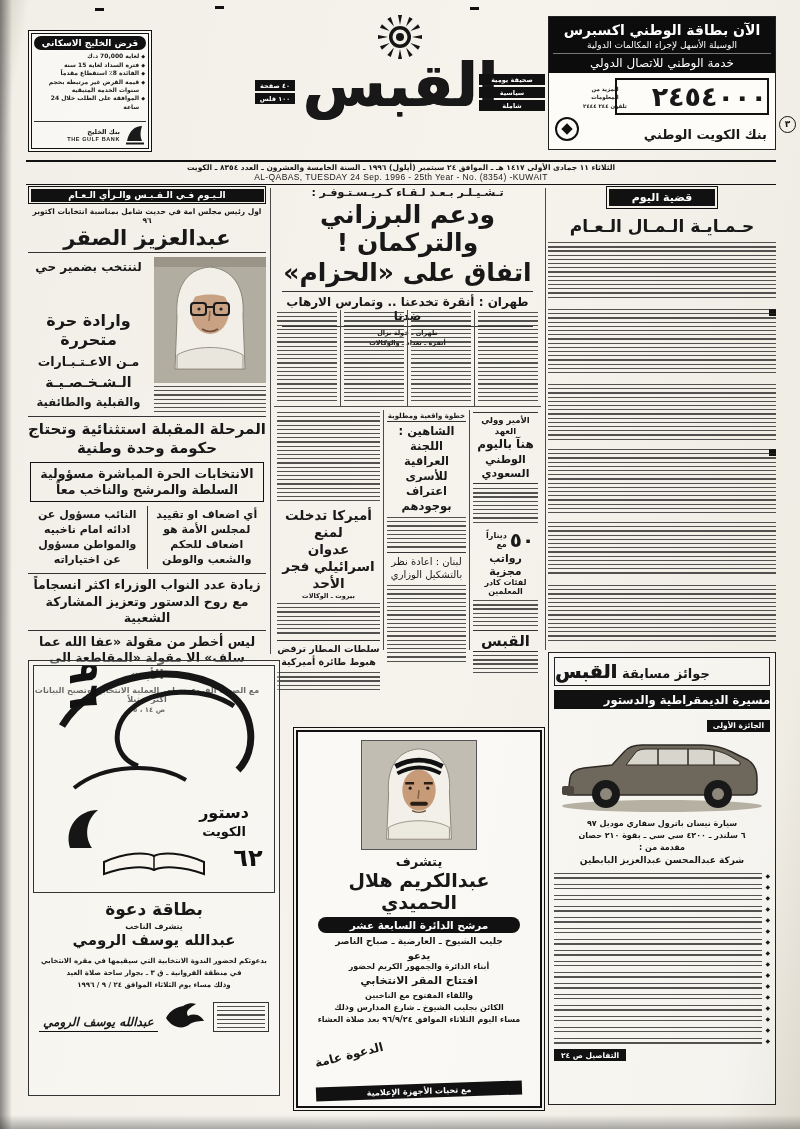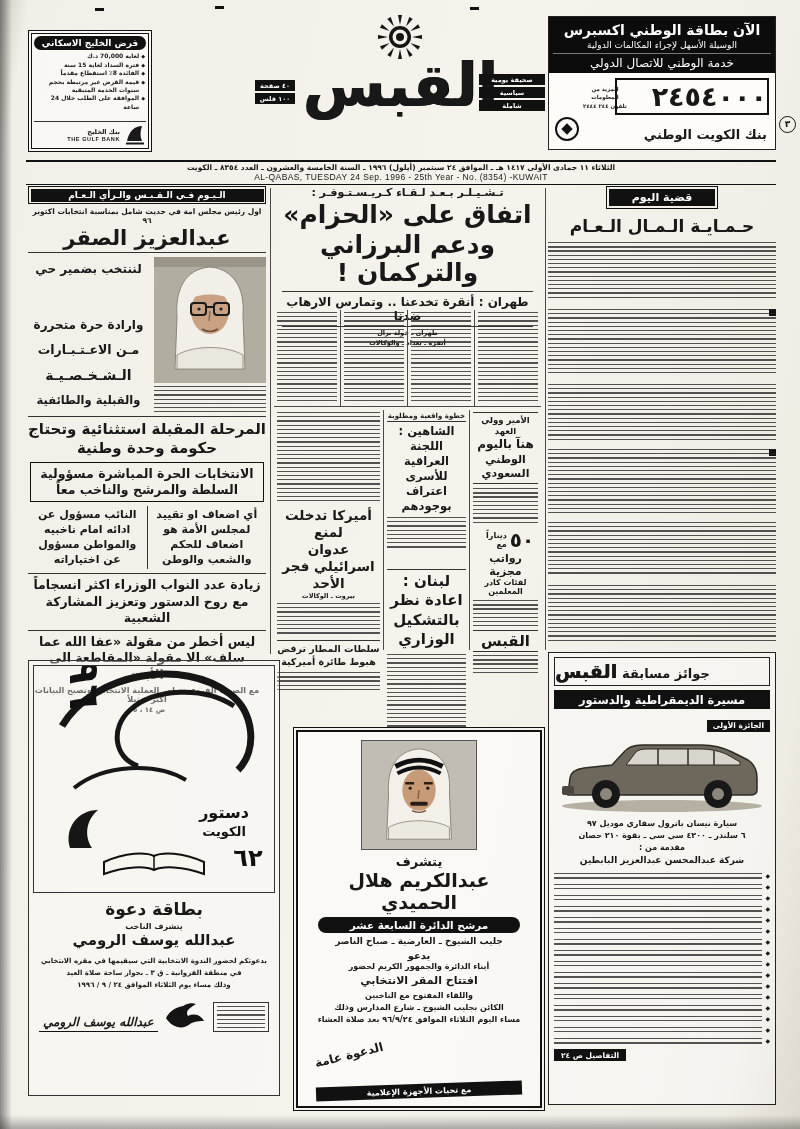--- a/index.html
+++ b/index.html
@@ -60,21 +60,21 @@
   .hr { position:absolute; border-top:1px solid #4a4a4a; }
 
   
   .saqr { left:28px; top:186px; width:238px; }
   .saqr-band { border:1px solid #111; padding:1.5px; }
   .saqr-band-in { background:#111; color:#fff; font-size:9px; font-weight:bold; text-align:center; padding:1.5px 0; }
   .saqr-kicker { font-size:7.5px; font-weight:bold; text-align:center; margin:3px 0 1px; }
   .saqr-name { font-size:21px; font-weight:900; text-align:center; border-bottom:1px solid #333; padding-bottom:2px; margin-bottom:4px; }
   .saqr-row { display:flex; gap:5px; }
   .saqr-quotes { flex:1; text-align:center; font-weight:900; display:flex; flex-direction:column; justify-content:space-around; }
-  .sq1 { font-size:12px; } .sq2 { font-size:12px;margin-top:32px; } .sq3 { font-size:12.5px; } .sq4 { font-size:14px; } .sq5 { font-size:11.5px; }
+  .sq1 { font-size:12px; } .sq2 { font-size:16px;margin-top:32px; } .sq3 { font-size:12.5px; } .sq4 { font-size:14px; } .sq5 { font-size:11.5px; }
   .sep { border-top:1px solid #333; margin:4px 0 3px; }
   .q2 { font-size:15px; font-weight:900; text-align:center; line-height:1.25; }
   .q3 { border:1px solid #111; margin:4px 2px; padding:3px 4px; font-size:12.5px; font-weight:900; text-align:center; line-height:1.3; }
   .q4row { display:flex; }
   .q4row > div { flex:1; font-size:11px; font-weight:900; text-align:center; line-height:1.35; padding:2px 4px; }
   .q4row > div:first-child { border-left:1px solid #333; }
   .q5,.q6 { font-size:12.5px; font-weight:900; text-align:center; line-height:1.3; padding:0 4px; }
   .q7 { font-size:8px; font-weight:bold; text-align:center; margin-top:3px; }
   .pg { font-size:7px; font-weight:bold; text-align:center; margin-top:2px; }
 
@@ -98,21 +98,21 @@
   .amir-l1 { font-size:8.5px; } .amir-l2 { font-size:12px; } .amir-l3 { font-size:11px; }
   .salary { text-align:center; margin-top:4px; }
   .salary-top { display:flex; justify-content:center; align-items:center; gap:3px; }
   .salary-num { font-size:20px; font-weight:900; }
   .salary-word { font-size:8px; font-weight:bold; width:30px; text-align:right; }
   .salary-l2 { font-size:11px; font-weight:900; }
   .salary-l3 { font-size:8px; font-weight:bold; }
   .mini-logo { font-size:15px; font-weight:900; text-align:center; border-top:1px solid #333; border-bottom:1px solid #333; padding:1px 0; margin:4px 0 3px; }
   .sh-kicker { font-size:7px; font-weight:bold; text-align:center; border-bottom:1px solid #333; padding-bottom:1px; }
   .sh-head { font-size:11.5px; font-weight:900; text-align:center; line-height:1.3; margin:2px 0 3px; }
-  .leb { font-size:15px; font-weight:700; text-align:center; border-top:1px solid #333; padding-top:2px; margin-top:20px; line-height:1.3; }
+  .leb { font-size:10px; font-weight:400; text-align:center; border-top:1px solid #333; padding-top:2px; margin-top:3px; line-height:1.3; }
   .am-head { font-size:13.5px; font-weight:900; text-align:center; line-height:1.25; margin:3px 0 1px; }
   .am-by { font-size:6.5px; font-weight:bold; text-align:center; }
   .airport { font-size:9.5px; font-weight:900; text-align:center; border-top:1px solid #333; padding-top:2px; margin-top:3px; line-height:1.35; }
 
   
   .issue { left:548px; top:186px; width:228px; }
   .issue-head { width:112px; margin:0 auto; border:1px solid #111; padding:2px; }
   .issue-chip { background:#111; color:#fff; font-size:11px; font-weight:bold; text-align:center; padding:2px 0; }
   .issue-title { font-size:17px; font-weight:900; text-align:center; margin:7px 0 6px; }
   .issue-p { position:relative; margin-bottom:9px; }
@@ -142,21 +142,21 @@
   .hm-invite .big { font-size:11px; font-weight:900; display:block; }
   .hm-invite span { display:block; }
   .hm-stamp { position:absolute; left:16px; bottom:44px; transform:rotate(-14deg); font-size:12px; font-weight:900; }
   .hm-footer { position:absolute; bottom:8px; left:18px; right:18px; background:#111; color:#fff; font-size:8px; font-weight:bold; padding:2.5px 0; transform:rotate(-2deg); }
 
   
   .contest { left:548px; top:652px; width:228px; height:453px; border:1px solid #222; padding:4px 5px; background:rgba(255,255,255,.4); }
   .ct-head { border:1px solid #222; text-align:left; padding:2px 0 3px; }
   .ct-prefix { font-size:13px; font-weight:bold; }
   .ct-logo { font-size:19px; font-weight:900; text-shadow:.5px 0 0 #111; }
-  .ct-bar { background:#111; color:#fff; font-size:11.5px; font-weight:900; text-align:center; padding:2.5px 0; margin-top:4px; }
+  .ct-bar { background:#111; color:#fff; font-size:11.5px; font-weight:900; text-align:right; padding:2.5px 0; margin-top:4px; }
   .ct-prize { margin-top:4px; }
   .ct-prize-chip { display:inline-block; background:#111; color:#fff; font-size:7.5px; font-weight:bold; padding:1.5px 6px; }
   .ct-desc { font-size:8px; font-weight:bold; text-align:center; line-height:1.5; margin-top:2px; }
   .ct-desc .co { font-size:9px; font-weight:900; }
   .ct-list { margin-top:5px; display:flex; flex-direction:column; gap:4.5px; }
   .ct-item { display:flex; align-items:center; gap:3px; }
   .ct-blt { font-size:6px; line-height:1; }
   .ct-item .tx { flex:1; height:6.5px; }
   .ct-details { background:#111; color:#fff; font-size:7.5px; font-weight:bold; padding:1.5px 7px; width:max-content; margin:5px auto 0 0; }
 </style>
@@ -312,22 +312,22 @@
     <div class="sep"></div>
     <div class="q5">زيادة عدد النواب الوزراء اكثر انسجاماً مع روح الدستور وتعزيز المشاركة الشعبية</div>
     <div class="sep"></div>
     <div class="q6">ليس أخطر من مقولة «عفا الله عما سلف» الا مقولة «المقاطعة الى الأبد»</div>
     <div class="q7">مع الصوت الفردي تتطور العملية الانتخابية وتصبح البيانات اكثر تمثيلاً</div>
     <div class="pg">ص ١٤ ، ١٥</div>
   </div>
 
   <div class="abs lead">
     <div class="lead-kicker">تـشـيـلـر بـعـد لـقـاء كـريـسـتـوفـر :</div>
+    <div class="lead-h1">ودعم البرزاني والتركمان !</div>
     <div class="lead-h1">اتفاق على «الحزام»</div>
-    <div class="lead-h1">ودعم البرزاني والتركمان !</div>
     <div class="lead-sub">طهران : أنقرة تخدعنا .. وتمارس الارهاب ضدنا</div>
     <div class="lead-by">طهران ـ خولة نزال</div>
     <div class="lead-by">أنقرة ـ بغداد ـ والوكالات</div>
   </div>
   <div class="abs lead-body">
     <div class="lb-col">
         <div class="tx"></div>
       </div>
     <div class="lb-col">
         <div class="tx"></div>

